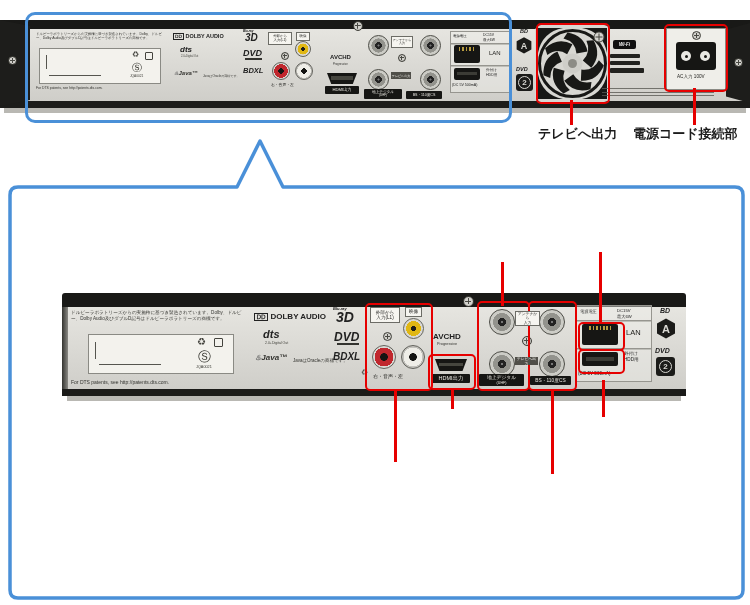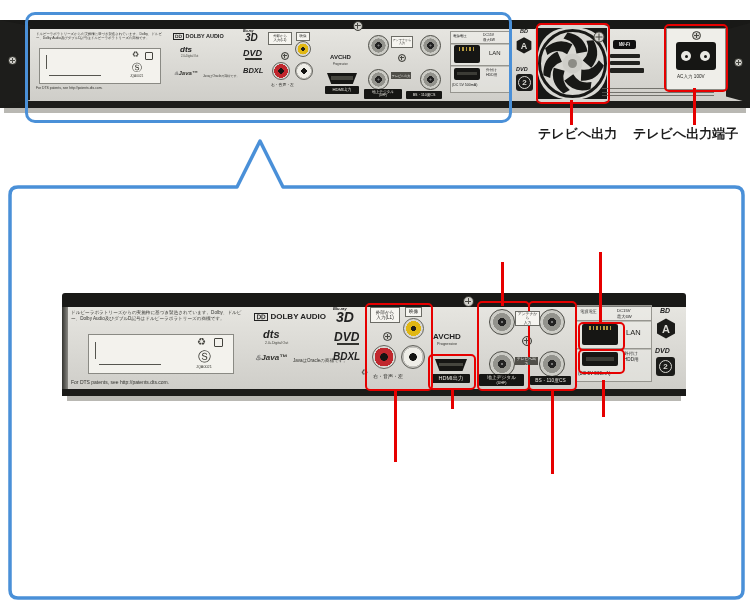--- a/index.html
+++ b/index.html
@@ -213,21 +213,21 @@
     </div>
   </div>
 
   <div class="blue-rect" style="left:25px;top:12px;width:481px;height:105px;"></div>
 
   <div class="red-box" style="left:536px;top:23px;width:70px;height:77px;"></div>
   <div class="red-box" style="left:664px;top:24px;width:60px;height:64px;"></div>
   <div class="red-line" style="left:570px;top:100px;height:25px;"></div>
   <div class="red-line" style="left:693px;top:88px;height:37px;"></div>
   <div class="callout" style="left:538px;top:125px;">テレビへ出力</div>
-  <div class="callout" style="left:633px;top:125px;">テレビへ出力端子</div>
+  <div class="callout" style="left:633px;top:125px;">電源コード接続部</div>
 
   <svg class="abs" style="left:0;top:0;z-index:1;" width="750" height="605" viewBox="0 0 750 605">
     <path d="M237,187 L260,141 L283,187 L735,187 Q743,187 743,195 L743,590 Q743,598 735,598 L18,598 Q10,598 10,590 L10,195 Q10,187 18,187 Z" fill="#ffffff" stroke="#4a90d8" stroke-width="3.5" stroke-linejoin="round"></path>
   </svg>
 
   <div class="panel" style="left:62px;top:293px;width:624px;height:112px;z-index:2;">
     <div class="strip abs" style="left:0;top:0;width:624px;height:14px;border-radius:3px 3px 0 0;"></div>
     <div class="face abs" style="left:0;top:14px;width:624px;height:82px;"></div>
     <div class="abs" style="left:0;top:96px;width:624px;height:7px;background:#1b1b19;"></div>
     <div class="abs" style="left:5px;top:103px;width:614px;height:5px;background:#b9b8b3;"></div>

